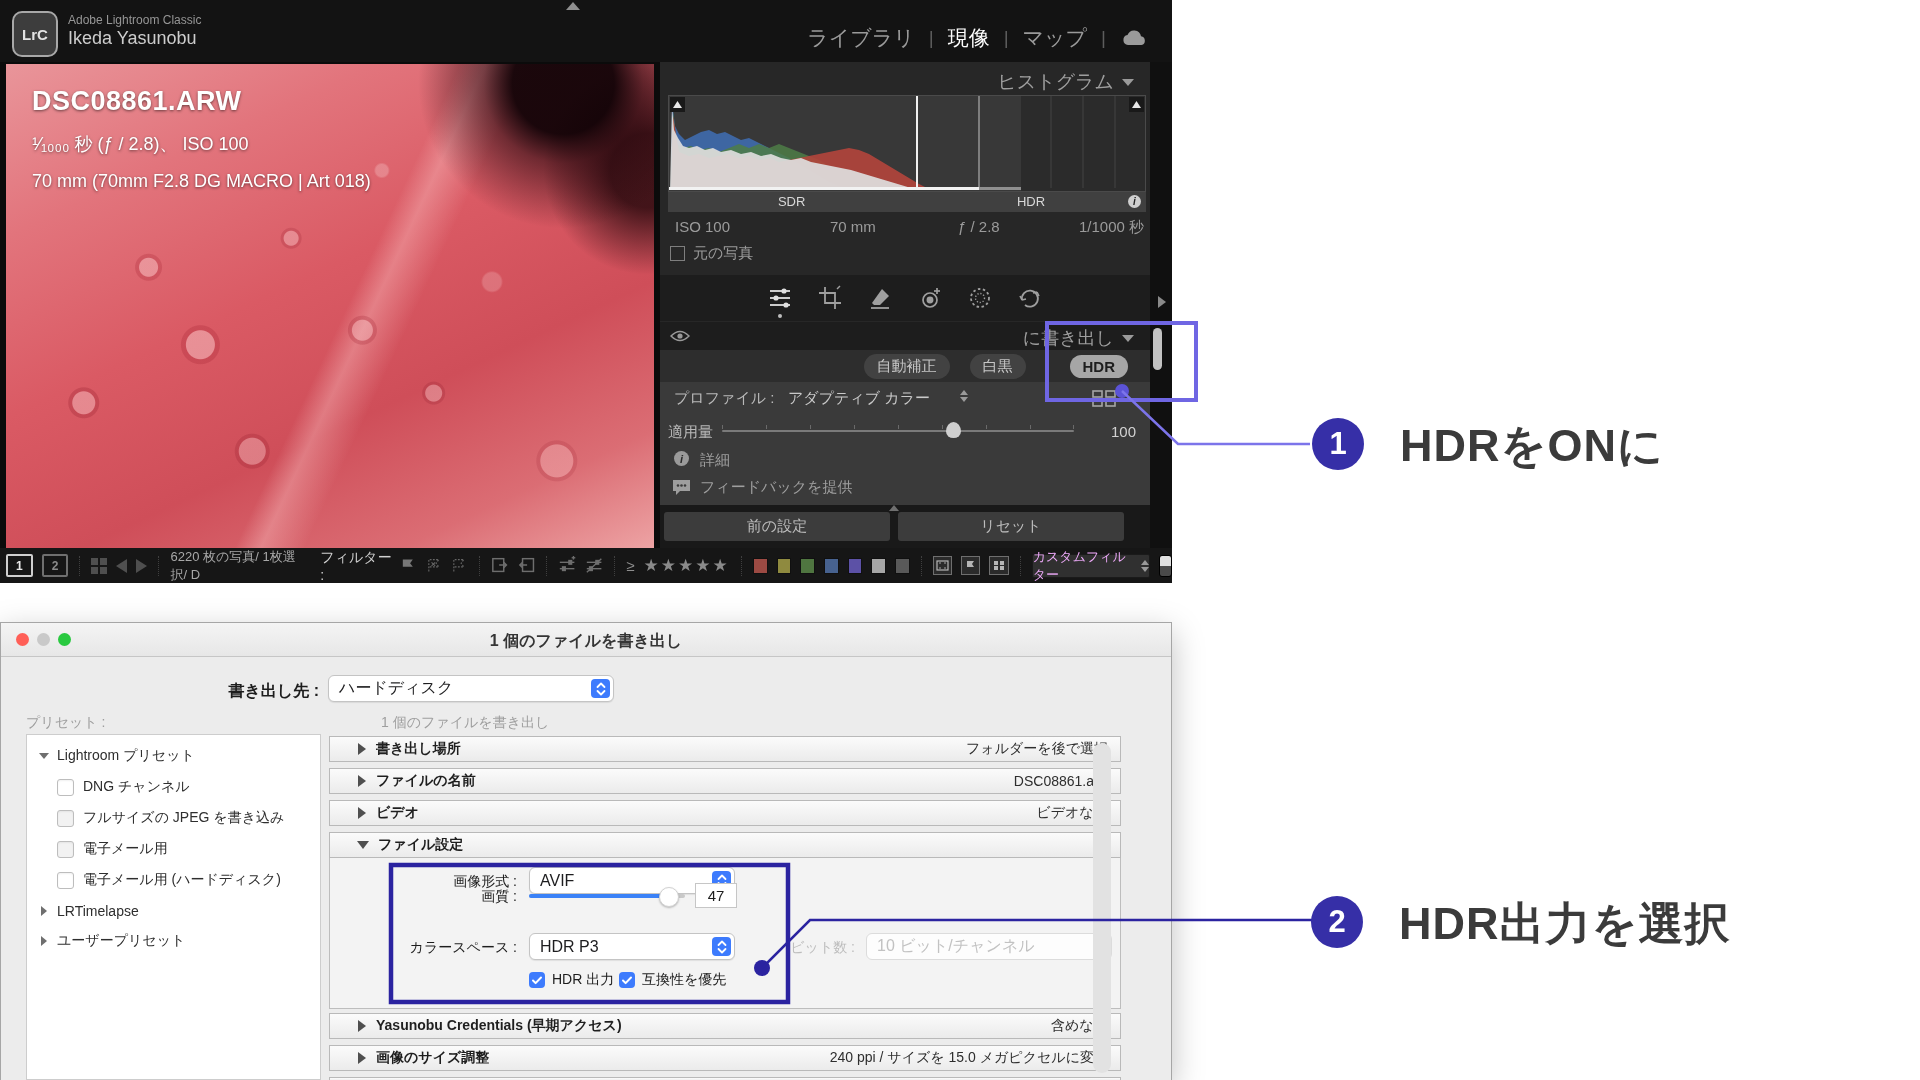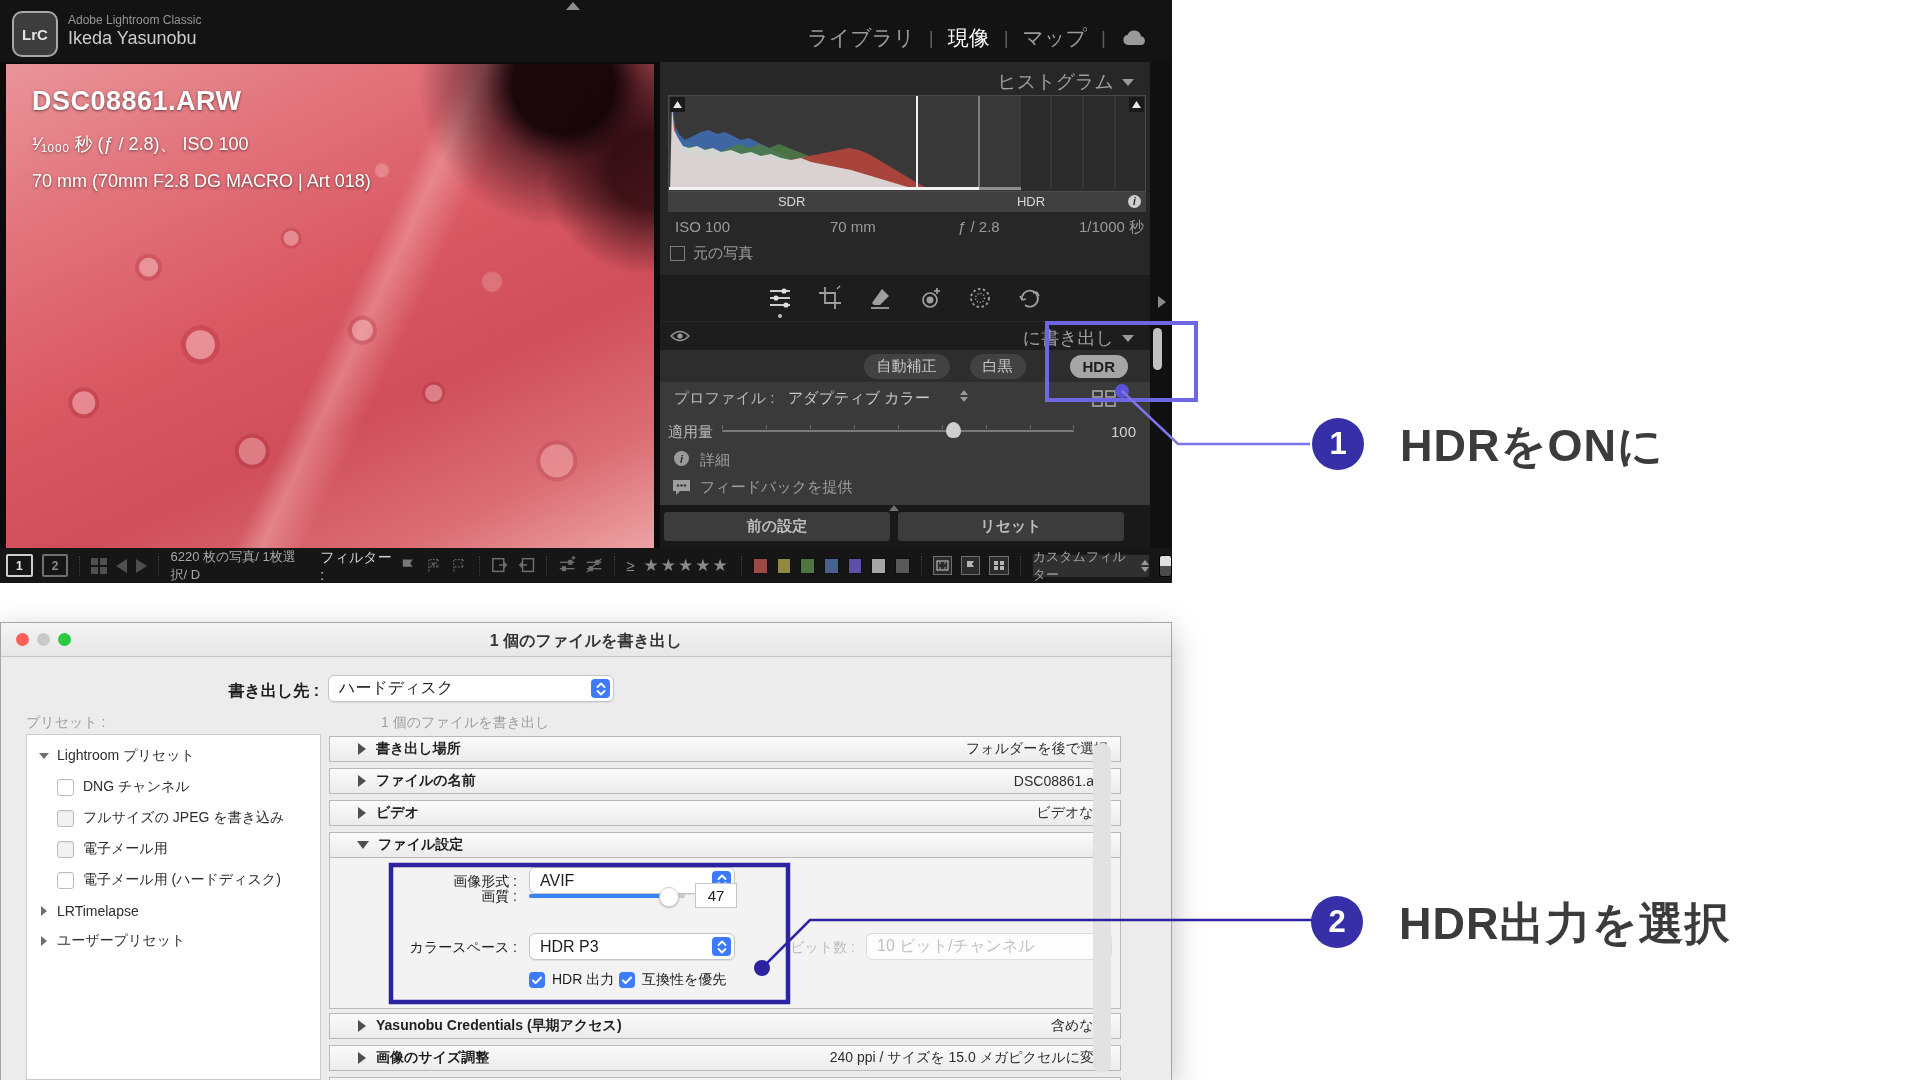--- a/index.html
+++ b/index.html
@@ -64,40 +64,40 @@
   .pill.on{background:#a6a6a6;color:#1d1d1d;font-weight:bold;}
   .vsep{color:#6a6a6a;font-size:15px;}
   .prof-row{position:absolute;left:0;top:320px;width:100%;height:32px;background:#3a3a3a;font-size:15px;color:#b9b9b9;}
   .amt-row{position:absolute;left:0;top:352px;width:100%;height:34px;background:#3a3a3a;font-size:15px;color:#b9b9b9;}
   .sl-track{position:absolute;left:62px;top:16px;width:352px;height:2px;background:#7a7a7a;border-radius:1px;}
   .sl-tick{position:absolute;top:-5px;width:1px;height:4px;background:#6a6a6a;}
   .sl-thumb{position:absolute;left:232px;top:8px;width:15px;height:16px;background:#cfcfcf;border-radius:50% 50% 50% 50%/60% 60% 40% 40%;}
   .det-row{position:absolute;left:0;top:386px;width:100%;height:24px;background:#3a3a3a;font-size:15px;color:#9e9e9e;}
   .fb-row{position:absolute;left:0;top:410px;width:100%;height:33px;background:#3a3a3a;font-size:15px;color:#9e9e9e;}
   .icirc{width:15px;height:15px;border-radius:50%;background:#9a9a9a;color:#2a2a2a;font-size:11px;font-style:italic;font-weight:bold;display:flex;align-items:center;justify-content:center;}
-  .panel-foot{position:absolute;left:0;top:443px;width:100%;height:43px;background:#191919;font-weight:bold;}
+  .panel-foot{position:absolute;left:0;top:443px;width:100%;height:43px;background:#191919;}
   .foot-btn{position:absolute;top:7px;height:29px;background:#3c3c3c;border-radius:3px;color:#bdbdbd;font-size:15px;display:flex;align-items:center;justify-content:center;}
   .lr-right-strip{position:absolute;left:1150px;top:62px;width:22px;height:486px;background:#101010;}
   .scroll-pill{position:absolute;left:3px;top:266px;width:9px;height:42px;border-radius:5px;background:#c2c2c2;}
 
   
   .filmstrip{position:absolute;left:0;top:548px;width:1172px;height:35px;background:#161616;display:flex;align-items:center;gap:9px;padding-left:6px;box-sizing:border-box;color:#9a9a9a;font-size:13px;}
   .fs-sep{height:20px;border-left:1px dotted #3f3f3f;margin:0 2px;}
   .mon{width:25px;height:19px;border:2px solid #cfcfcf;border-radius:2px;color:#e8e8e8;font-size:12px;font-weight:bold;display:flex;align-items:center;justify-content:center;}
   .mon.dim{border-color:#6f6f6f;color:#8a8a8a;}
   .gridico{display:grid;grid-template-columns:7px 7px;grid-gap:2px;}
   .gridico span{width:7px;height:7px;background:#4f4f4f;}
   .fs-arrow-l{width:0;height:0;border-top:7px solid transparent;border-bottom:7px solid transparent;border-right:11px solid #4f4f4f;}
   .fs-arrow-r{width:0;height:0;border-top:7px solid transparent;border-bottom:7px solid transparent;border-left:11px solid #4f4f4f;}
   .fs-status{color:#a8a8a8;}
   .fs-filter{color:#d0d0d0;font-size:14px;}
   .stars{color:#8a8a8a;font-size:17px;letter-spacing:2px;}
   .sw{width:14px;height:14px;border:1px solid #101010;}
   .viewbtn{width:19px;height:17px;border:1px solid #6f6f6f;background:#2b2b2b;display:flex;align-items:center;justify-content:center;}
-  .cf-select{width:128px;height:22px;background:#303030;border:1px solid #1a1a1a;border-radius:2px;color:#a3a3a3;font-size:13px;display:flex;align-items:center;justify-content:center;gap:6px;}
+  .cf-select{width:128px;height:22px;background:#303030;border:1px solid #1a1a1a;border-radius:2px;color:#f0abfc;font-size:13px;display:flex;align-items:center;justify-content:center;gap:6px;}
   .stepper2{display:flex;flex-direction:column;gap:2px;}
   .stepper2 i{width:0;height:0;border-left:4px solid transparent;border-right:4px solid transparent;display:block;}
   .stepper2 .u{border-bottom:5px solid #9a9a9a;}
   .stepper2 .d{border-top:5px solid #9a9a9a;}
   .fs-toggle{width:12px;height:20px;border-radius:3px;background:linear-gradient(#e0e0e0 50%,#4a4a4a 50%);border:1px solid #000;}
 
   
   .dialog{position:absolute;left:0;top:622px;width:1172px;height:458px;background:#ececec;border:1px solid #a6a6a6;border-bottom:none;box-sizing:border-box;box-shadow:0 10px 30px rgba(0,0,0,.25);}
   .dlg-title{position:absolute;left:0;top:0;width:100%;height:33px;background:linear-gradient(#f4f4f4,#e7e7e7);border-bottom:1px solid #c6c6c6;}
   .dlg-title .t{position:absolute;left:0;top:8px;width:100%;text-align:center;font-size:16px;font-weight:bold;color:#353535;}

